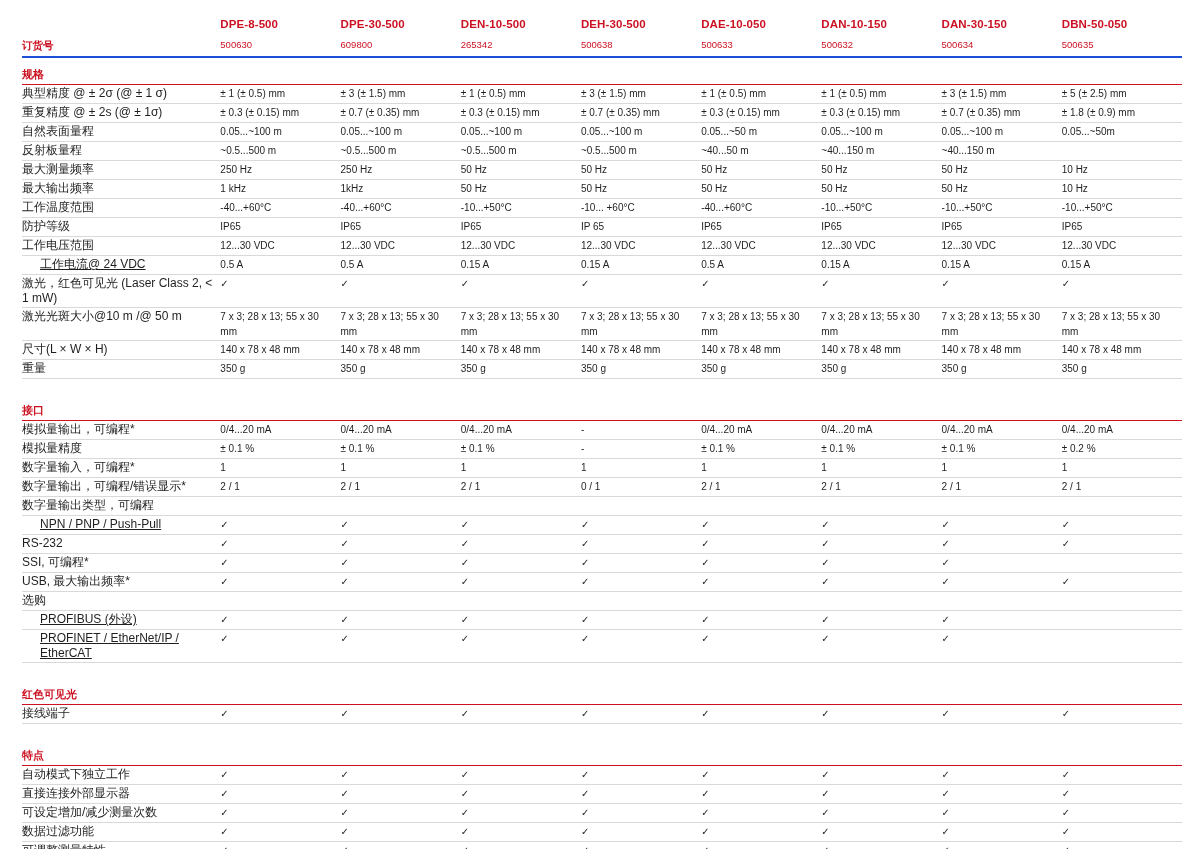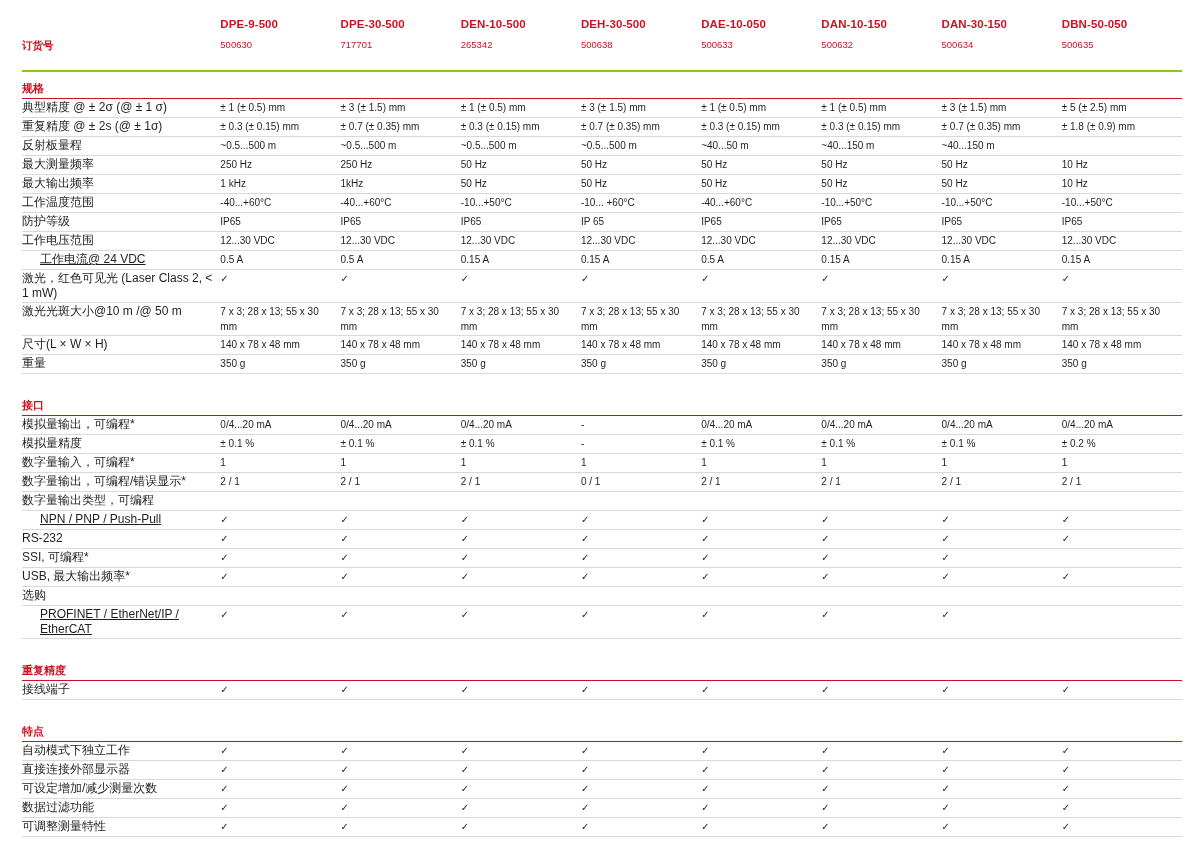--- a/index.html
+++ b/index.html
@@ -60,25 +60,25 @@
   }
   tr.data-row td.label-col {
     padding-left: 0;
     font-size: 12px;
   }
   tr.data-row td.indent1 { padding-left: 18px; text-decoration: underline; }
 
   
   tr.order-row td {
     color: #cc1122;
-    border-bottom: 2px solid #84cc16;
+    border-bottom: 2px solid #1d4ed8;
     font-size: 9.5px;
     height: 17px;
     line-height: 16px;
-    padding-bottom: 16px;
+    padding-bottom: 2px;
   }
   tr.order-row td.label-col {
     font-weight: bold;
     font-size: 10.5px;
     color: #cc1122;
   }
 
   
   tr.section-row td {
     color: #cc1122;
@@ -114,35 +114,35 @@
         <col class="model">
         <col class="model">
       <col class="model">
         <col class="model">
         <col class="model">
         <col class="model">
     </colgroup>
     <thead>
       <tr class="header-row">
         <th class="label-col"></th>
-      <th class="model-col">DPE-9-500</th>
+      <th class="model-col">DPE-8-500</th>
           <th class="model-col">DPE-30-500</th>
           <th class="model-col">DEN-10-500</th>
           <th class="model-col">DEH-30-500</th>
           <th class="model-col">DAE-10-050</th>
           <th class="model-col">DAN-10-150</th>
           <th class="model-col">DAN-30-150</th>
           <th class="model-col">DBN-50-050</th>
         </tr>
     </thead>
     <tbody id="table-body">
         <tr class="data-row order-row">
           <td class="label-col">订货号</td>
           <td class="val-col">500630</td>
-          <td class="val-col">717701</td>
+          <td class="val-col">609800</td>
           <td class="val-col">265342</td>
           <td class="val-col">500638</td>
           <td class="val-col">500633</td>
           <td class="val-col">500632</td>
           <td class="val-col">500634</td>
           <td class="val-col">500635</td>
         </tr>
         <tr class="section-row first">
           <td colspan="9">规格</td>
         </tr>
@@ -162,20 +162,31 @@
           <td class="val-col">± 0.3 (± 0.15) mm</td>
           <td class="val-col">± 0.7 (± 0.35) mm</td>
           <td class="val-col">± 0.3 (± 0.15) mm</td>
           <td class="val-col">± 0.7 (± 0.35) mm</td>
           <td class="val-col">± 0.3 (± 0.15) mm</td>
           <td class="val-col">± 0.3 (± 0.15) mm</td>
           <td class="val-col">± 0.7 (± 0.35) mm</td>
           <td class="val-col">± 1.8 (± 0.9) mm</td>
         </tr>
         <tr class="data-row">
+          <td class="label-col">自然表面量程</td>
+          <td class="val-col">0.05...~100 m</td>
+          <td class="val-col">0.05...~100 m</td>
+          <td class="val-col">0.05...~100 m</td>
+          <td class="val-col">0.05...~100 m</td>
+          <td class="val-col">0.05...~50 m</td>
+          <td class="val-col">0.05...~100 m</td>
+          <td class="val-col">0.05...~100 m</td>
+          <td class="val-col">0.05...~50m</td>
+        </tr>
+        <tr class="data-row">
           <td class="label-col">反射板量程</td>
           <td class="val-col">~0.5...500 m</td>
           <td class="val-col">~0.5...500 m</td>
           <td class="val-col">~0.5...500 m</td>
           <td class="val-col">~0.5...500 m</td>
           <td class="val-col">~40...50 m</td>
           <td class="val-col">~40...150 m</td>
           <td class="val-col">~40...150 m</td>
           <td class="val-col"></td>
         </tr>
@@ -399,35 +410,46 @@
           <td class="val-col"></td>
           <td class="val-col"></td>
           <td class="val-col"></td>
           <td class="val-col"></td>
           <td class="val-col"></td>
           <td class="val-col"></td>
           <td class="val-col"></td>
           <td class="val-col"></td>
         </tr>
         <tr class="data-row">
+          <td class="label-col indent1">PROFIBUS (外设)</td>
+          <td class="val-col check">✓</td>
+          <td class="val-col check">✓</td>
+          <td class="val-col check">✓</td>
+          <td class="val-col check">✓</td>
+          <td class="val-col check">✓</td>
+          <td class="val-col check">✓</td>
+          <td class="val-col check">✓</td>
+          <td class="val-col"></td>
+        </tr>
+        <tr class="data-row">
           <td class="label-col indent1">PROFINET / EtherNet/IP / EtherCAT</td>
           <td class="val-col check">✓</td>
           <td class="val-col check">✓</td>
           <td class="val-col check">✓</td>
           <td class="val-col check">✓</td>
           <td class="val-col check">✓</td>
           <td class="val-col check">✓</td>
           <td class="val-col check">✓</td>
           <td class="val-col"></td>
         </tr>
         <tr class="spacer-row">
           <td colspan="9"></td>
         </tr>
         <tr class="section-row">
-          <td colspan="9">重复精度</td>
+          <td colspan="9">红色可见光</td>
         </tr>
         <tr class="data-row">
           <td class="label-col">接线端子</td>
           <td class="val-col check">✓</td>
           <td class="val-col check">✓</td>
           <td class="val-col check">✓</td>
           <td class="val-col check">✓</td>
           <td class="val-col check">✓</td>
           <td class="val-col check">✓</td>
           <td class="val-col check">✓</td>

